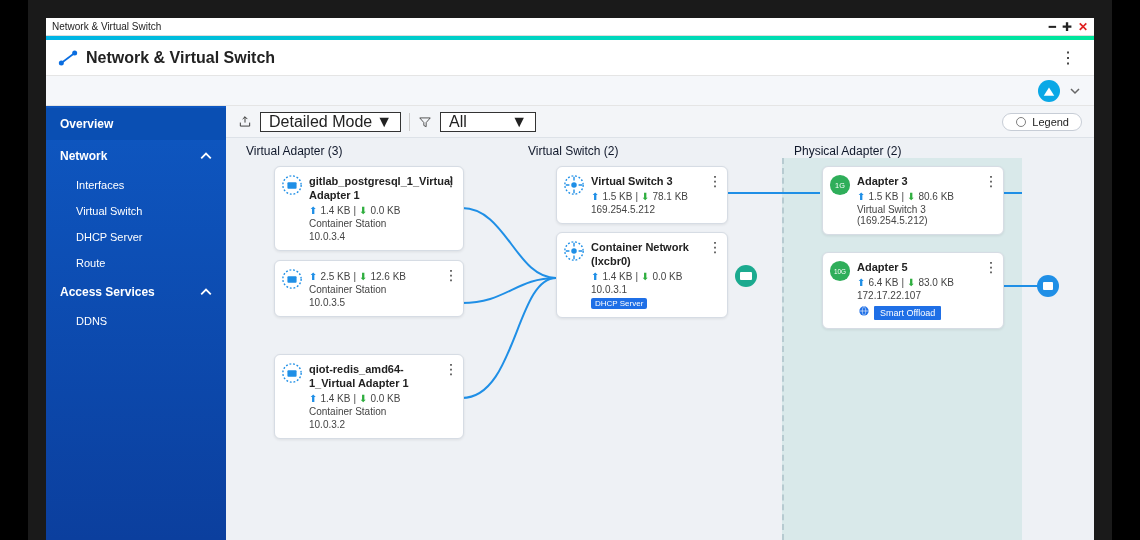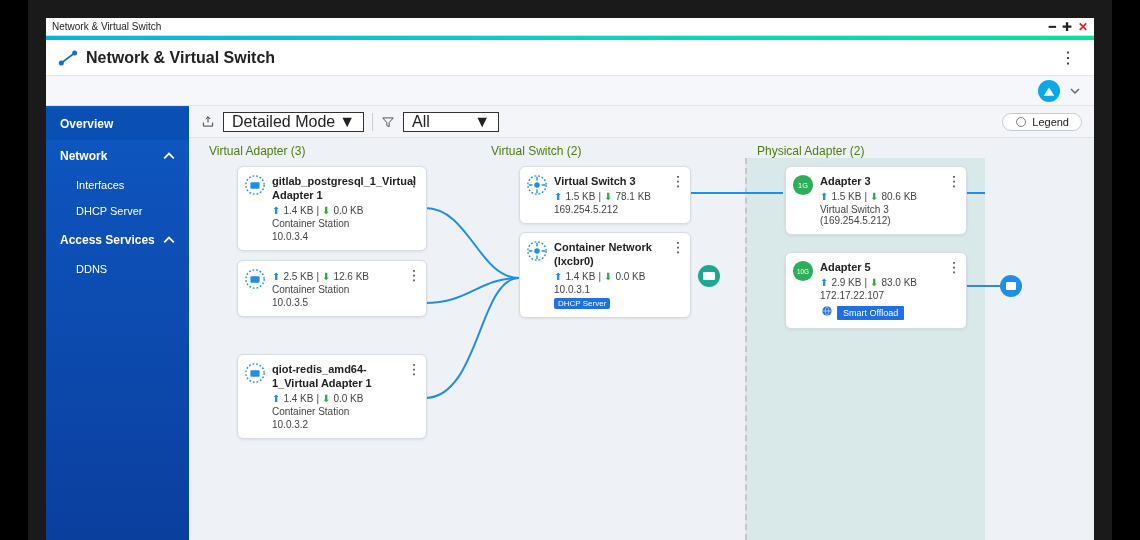--- a/index.html
+++ b/index.html
@@ -23,39 +23,39 @@
 .app-header .menu-dots { font-size: 16px; padding: 0 6px; cursor: pointer; }
 
 
 .profile-row { height: 30px; background: #f5f7fa; display: flex; align-items: center; justify-content: flex-end; padding: 0 14px; border-bottom: 1px solid #e5e5e5; gap: 10px; }
 .profile-circle { width: 22px; height: 22px; border-radius: 50%; background: #0aa8e6; display: flex; align-items: center; justify-content: center; }
 .caret-down { width: 10px; height: 10px; }
 
 .main { display: flex; height: calc(100% - 18px - 4px - 36px - 30px); }
 
 
-.sidebar { width: 143px; background: linear-gradient(180deg, #0e57c1 0%, #0b3f9e 100%); color: #fff; font-size: 12px; padding-top: 2px; }
+.sidebar { width: 180px; background: linear-gradient(180deg, #0e57c1 0%, #0b3f9e 100%); color: #fff; font-size: 12px; padding-top: 2px; }
 .sb-item { padding: 9px 14px; display: flex; align-items: center; justify-content: space-between; cursor: pointer; }
 .sb-item.active { background: #0a4fb3; font-weight: 700; }
 .sb-item.section { font-weight: 700; }
 .sb-sub { padding: 7px 14px 7px 30px; cursor: pointer; font-size: 11px; }
 .sb-chev { width: 12px; height: 12px; }
 
 
 .content { flex: 1; background: #eef1f5; display: flex; flex-direction: column; }
 .toolbar { height: 32px; display: flex; align-items: center; padding: 0 12px; gap: 8px; background: #f3f5f8; border-bottom: 1px solid #dde2e8; }
 .tool-btn { display: flex; align-items: center; gap: 4px; border: 1px solid #333; background: #fff; padding: 2px 8px; font-size: 16px; cursor: pointer; height: 20px; }
 .tool-sep { width: 1px; height: 18px; background: #ccc; }
 .tool-icon { width: 14px; height: 14px; }
 .flex-spacer { flex: 1; }
 .legend-btn { border: 1px solid #c7cdd6; border-radius: 12px; background: #fff; padding: 2px 12px; font-size: 11px; display: flex; align-items: center; gap: 5px; cursor: pointer; }
 
 
 .canvas { flex: 1; position: relative; overflow: hidden; }
-.col-head { position: absolute; top: 6px; font-size: 12px; color: #4d7c0f; }
+.col-head { position: absolute; top: 6px; font-size: 12px; color: #0f172a; }
 .card { position: absolute; background: #fff; border: 1px solid #d6dce4; border-radius: 6px; box-shadow: 0 1px 3px rgba(0,0,0,.08); padding: 8px 10px 8px 34px; }
 .card .card-icon { position: absolute; left: 6px; top: 7px; width: 22px; height: 22px; }
 .card .card-menu { position: absolute; right: 5px; top: 6px; font-size: 14px; cursor: pointer; color: #333; }
 .card .ctitle { font-weight: 700; font-size: 11px; line-height: 1.25; margin-right: 12px; }
 .card .row { font-size: 10px; color: #444; margin-top: 2px; display: flex; align-items: center; gap: 3px; }
 .card .row .up { color: #1f8fe6; }
 .card .row .dn { color: #2fae3f; }
 .card .ip { font-size: 10px; color: #444; margin-top: 2px; }
 .badge-dhcp { display: inline-block; background: #1f6fe6; color: #fff; font-size: 8px; padding: 1px 4px; border-radius: 2px; margin-top: 3px; }
 .badge-smart { display: inline-flex; align-items: center; gap: 3px; background: #1f6fe6; color: #fff; font-size: 9px; padding: 2px 6px; border-radius: 1px; margin-top: 3px; }
@@ -107,21 +107,23 @@
       <div class="sb-item active">
           <span>Overview</span>
         </div>
       <div class="sb-item section">
         <span>Network</span>
         <svg class="sb-chev" viewBox="0 0 10 10">
             <path d="M1 7 L5 3 L9 7" stroke="#fff" stroke-width="1.5" fill="none"></path>
           </svg>
       </div>
       <div class="sb-sub"><span>Interfaces</span></div>
+      <div class="sb-sub"><span>Virtual Switch</span></div>
       <div class="sb-sub"><span>DHCP Server</span></div>
+      <div class="sb-sub"><span>Route</span></div>
       <div class="sb-item section">
         <span>Access Services</span>
         <svg class="sb-chev" viewBox="0 0 10 10">
             <path d="M1 7 L5 3 L9 7" stroke="#fff" stroke-width="1.5" fill="none"></path>
           </svg>
       </div>
       <div class="sb-sub"><span>DDNS</span></div>
     </div>
 
     <div class="content">
@@ -246,21 +248,21 @@
           <div class="ip">Virtual Switch 3 (169.254.5.212)</div>
         </div>
 
         <div class="card" style="left:596px; top:114px; width:182px;">
           <svg class="card-icon" viewBox="0 0 24 24">
               <circle cx="12" cy="12" r="11" fill="#2fae5a"></circle>
               <text x="12" y="15" font-size="7" fill="#fff" text-anchor="middle" font-family="Arial">10G</text>
             </svg>
           <span class="card-menu">⋮</span>
           <div class="ctitle">Adapter 5</div>
-          <div class="row"><span class="up">⬆</span><span>2.9 KB</span> | <span class="dn">⬇</span><span>83.0 KB</span></div>
+          <div class="row"><span class="up">⬆</span><span>6.4 KB</span> | <span class="dn">⬇</span><span>83.0 KB</span></div>
           <div class="ip">172.17.22.107</div>
           <div style="display:flex; align-items:center; gap:3px; margin-top:2px;">
             <svg class="globe" viewBox="0 0 24 24">
                 <circle cx="12" cy="12" r="8" fill="#1f6fe6"></circle>
                 <path d="M4 12 H20 M12 4 C8 8,8 16,12 20 M12 4 C16 8,16 16,12 20" stroke="#fff" stroke-width="1" fill="none"></path>
               </svg>
             <span class="badge-smart">Smart Offload</span>
           </div>
         </div>
 

